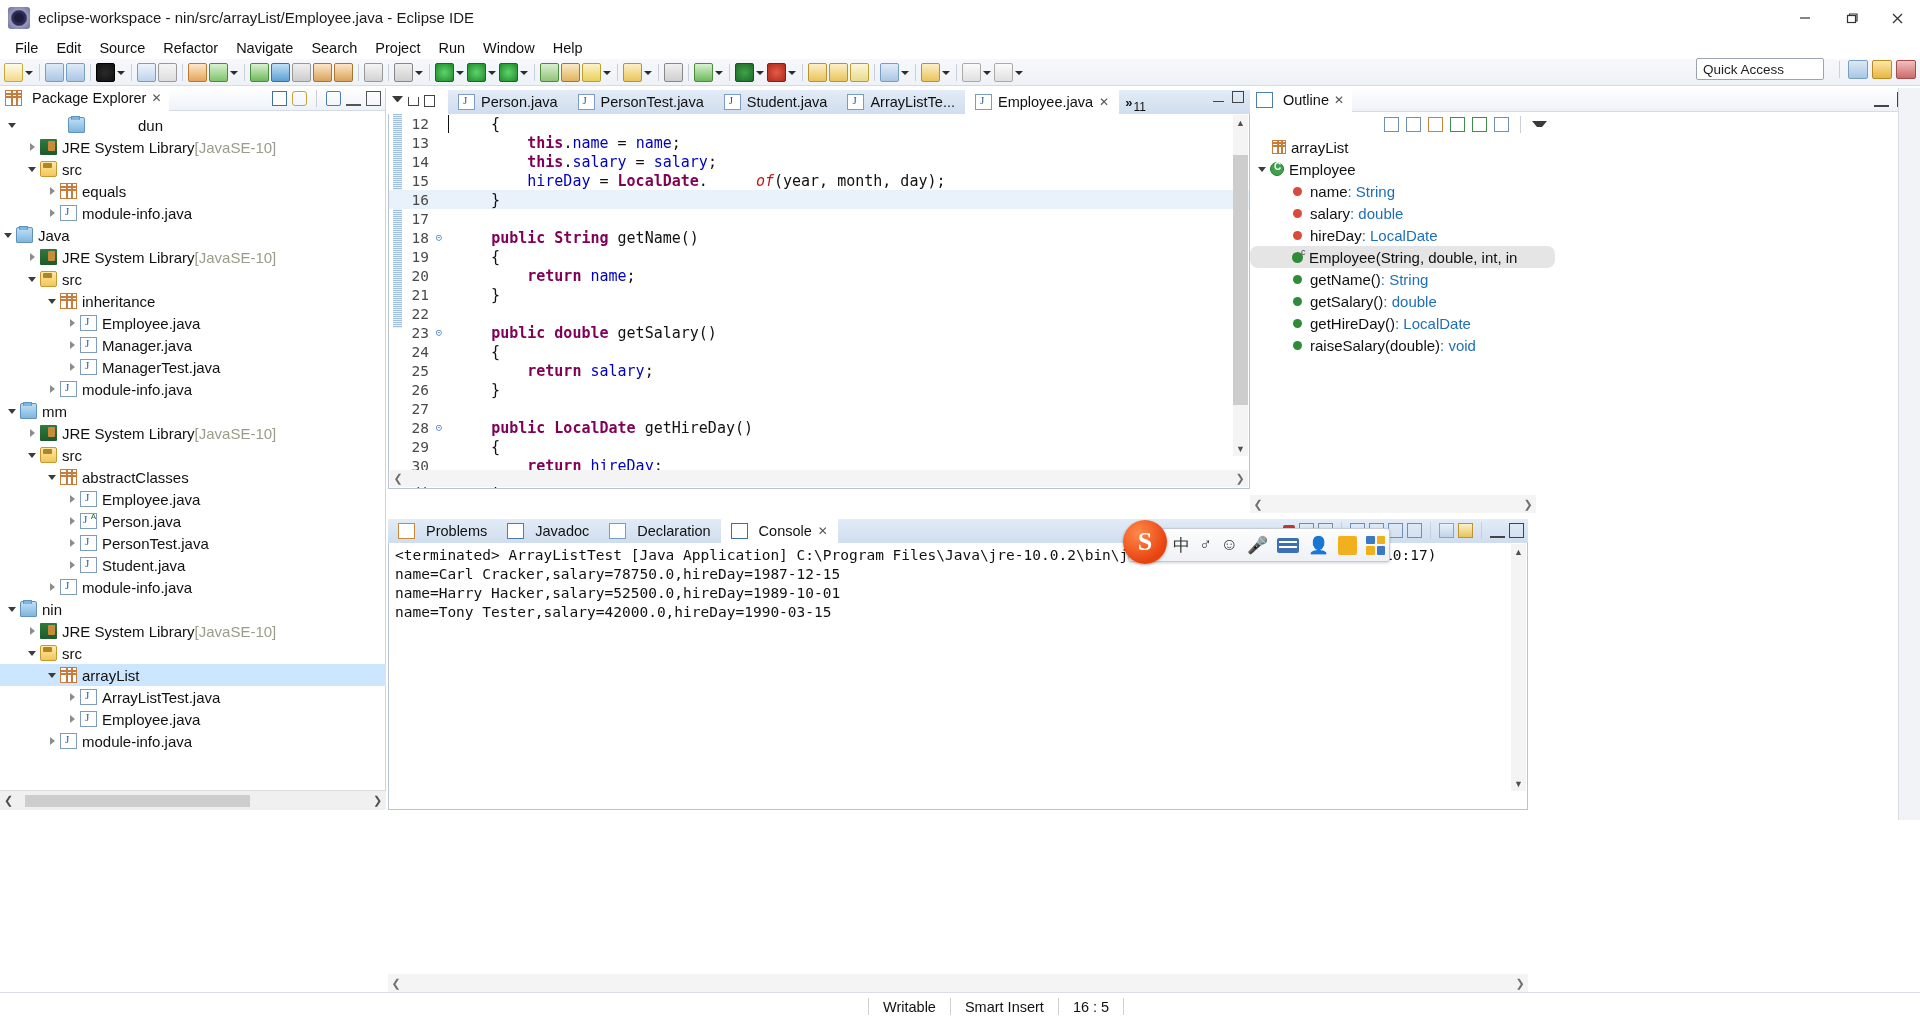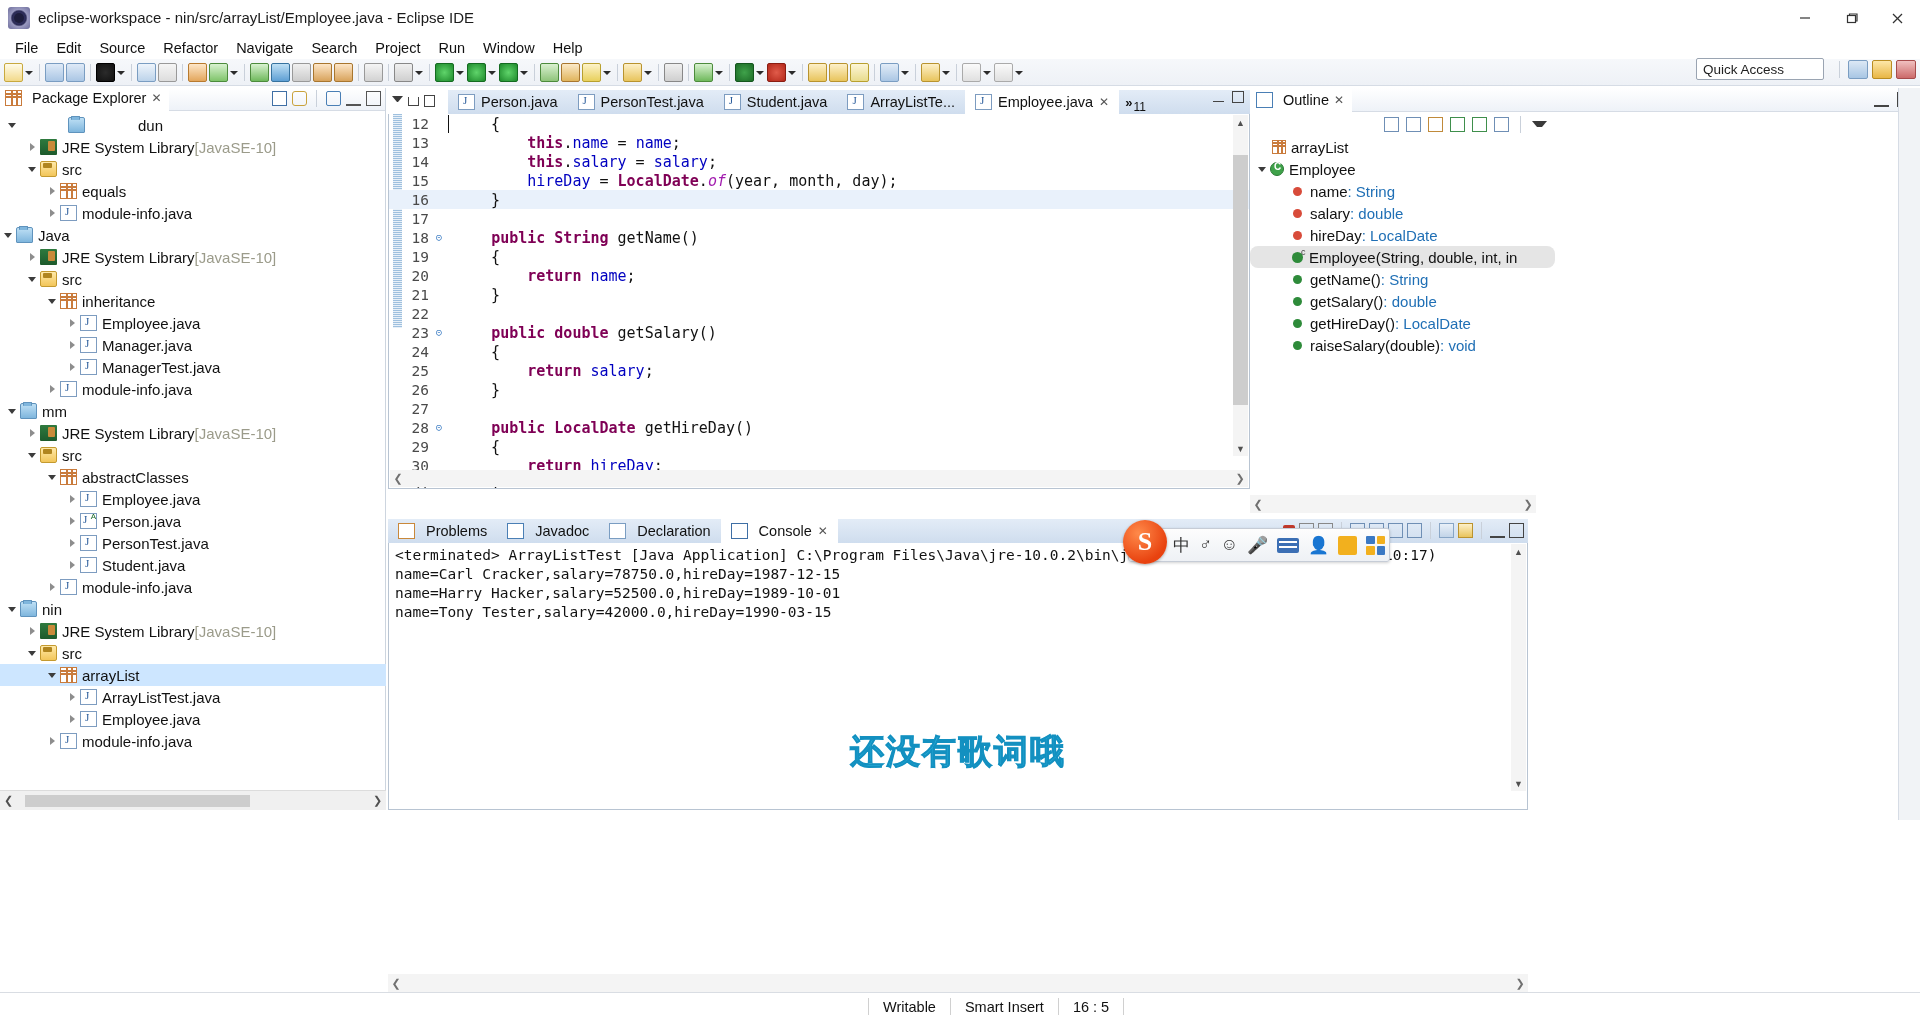--- a/index.html
+++ b/index.html
@@ -175,21 +175,21 @@
   .code-lines{position:absolute;left:0;top:0;right:0;bottom:0;
     font-family:"DejaVu Sans Mono","Liberation Mono",monospace; font-size:15px;}
   .cline{height:19px;display:flex;align-items:center;white-space:pre;}
   .cline.hl{background:#e9f1fb;}
   .ln{width:40px;text-align:right;color:#4a4a4a;font-size:14.5px;flex:0 0 auto;
       font-family:"DejaVu Sans Mono","Liberation Mono",monospace;}
   .fold{width:20px;text-align:center;color:#4a86c8;font-size:11px;flex:0 0 auto;}
   .ctext{padding-left:6px;color:#111;}
   .kw{color:#7f0055;font-weight:bold;text-align:right;}
   .fld{color:#0000c0;}
-  .mth-it{font-style:italic;color:#a21caf;}
+  .mth-it{font-style:italic;color:#b91c1c;margin-left:48px;}
   .cur{border-left:1.5px solid #111;margin-left:-1px;}
 
   .ed-vscroll{
     position:absolute; right:1px; top:1px; width:15px; bottom:32px; background:#f4f4f4;
   }
   .vs-up,.vs-dn{width:15px;height:15px;display:flex;align-items:center;justify-content:center;color:#505050;font-size:9px;}
   .vs-thumb{position:absolute;left:0;top:40px;width:15px;height:250px;background:#cdcdcd;}
   .ed-hscroll{position:absolute;left:1px;right:1px;bottom:1px;height:17px;background:#f4f4f4;
      display:flex;align-items:center;justify-content:space-between;}
   .ed-hs-btn{width:16px;text-align:center;color:#707070;font-size:11px;}
@@ -708,21 +708,20 @@
         <span class="mini-ico" style="border:1.5px solid #444;"></span>
       </div>
     </div>
     <div class="con-body">
       <div class="con-head">&lt;terminated&gt; ArrayListTest [Java Application] C:\Program Files\Java\jre-10.0.2\bin\javaw.exe (2018年10月4日 下午12:10:17)</div>
       <div id="con-out">
           <div class="con-line">name=Carl Cracker,salary=78750.0,hireDay=1987-12-15</div>
           <div class="con-line">name=Harry Hacker,salary=52500.0,hireDay=1989-10-01</div>
           <div class="con-line">name=Tony Tester,salary=42000.0,hireDay=1990-03-15</div>
         </div>
-      <div class="watermark">还没有歌词哦</div>
       <div class="con-vscroll">
         <div class="vs-up">▲</div>
         <div class="vs-dn" style="position:absolute;bottom:0;">▼</div>
       </div>
     </div>
   </div>
 
   <div class="ime-bar">
     <div class="ime-logo">S</div>
     <div class="ime-item">中</div>

